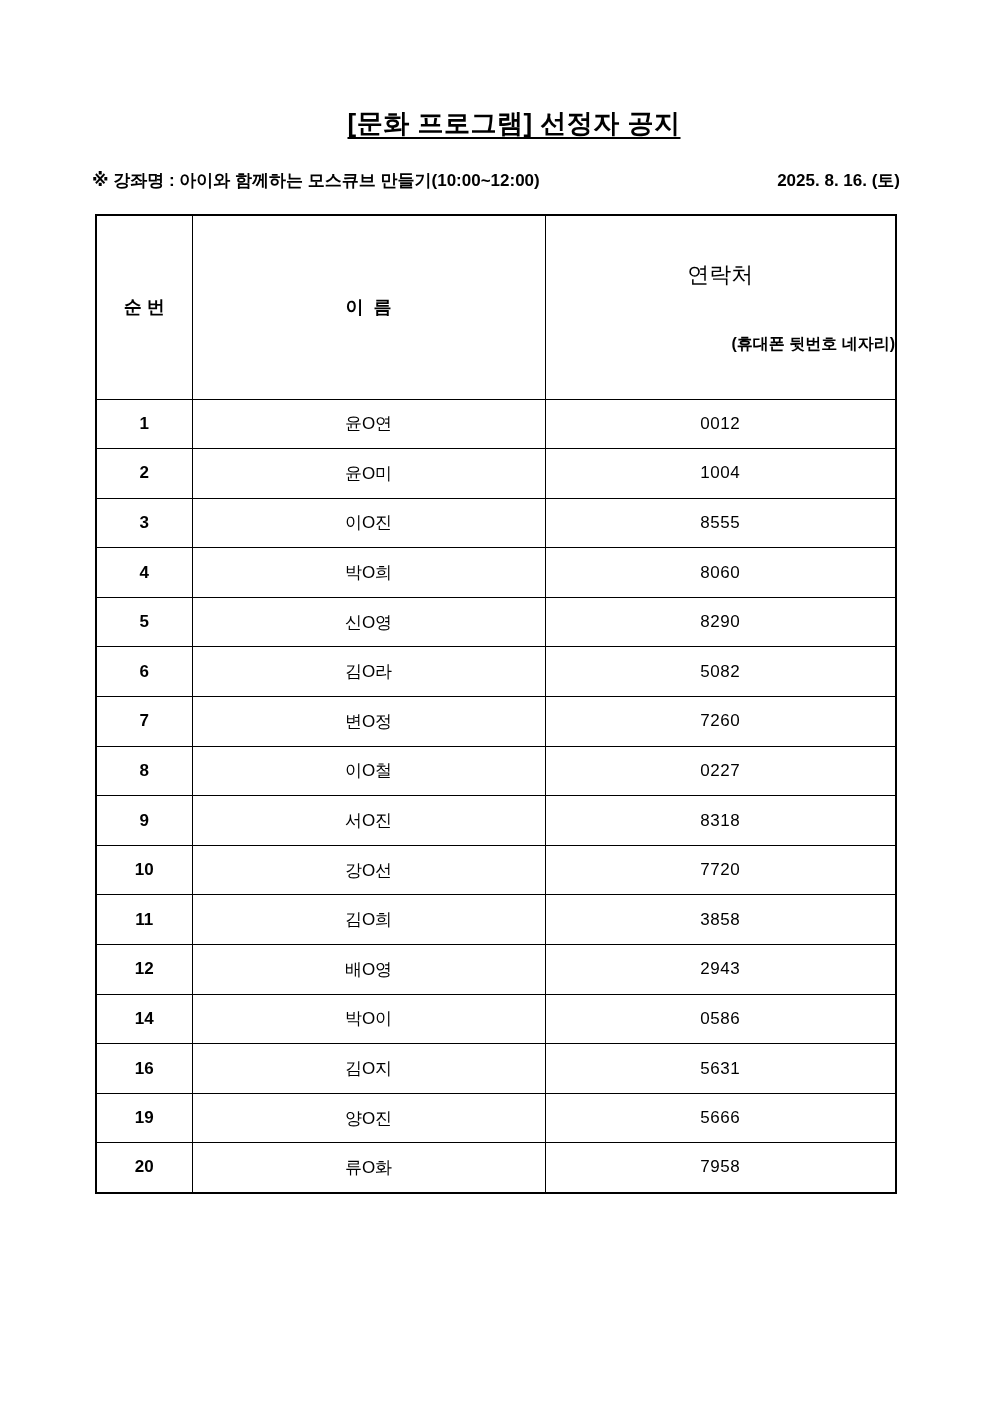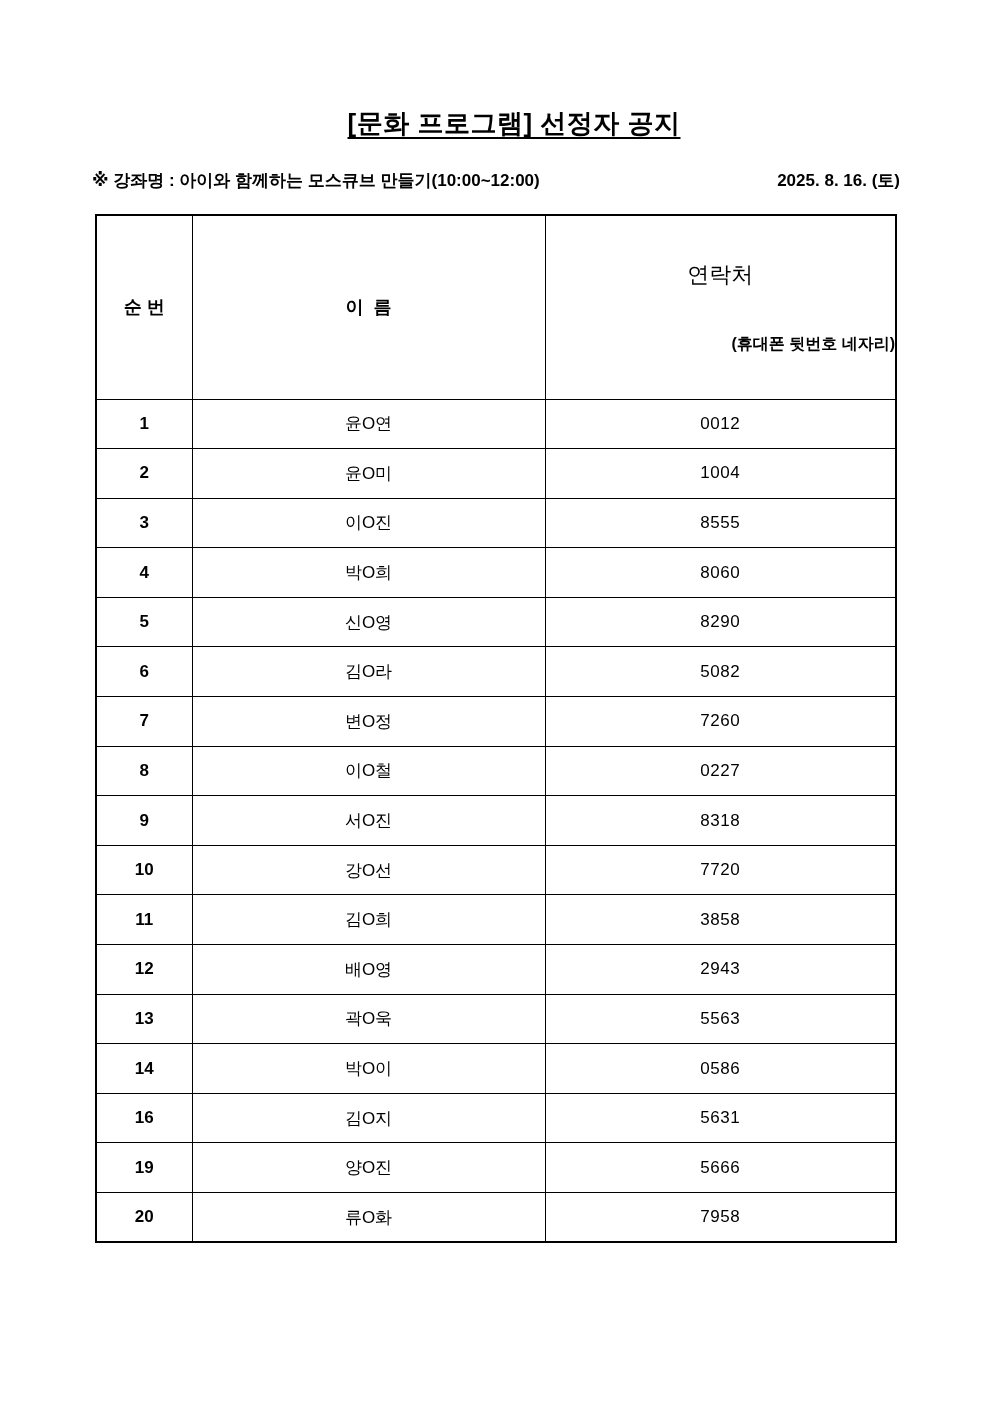--- a/index.html
+++ b/index.html
@@ -178,25 +178,20 @@
     <td class="col-name">김O희</td>
     <td class="col-phone">3858</td>
   </tr>
 
   <tr>
     <td class="col-no">12</td>
     <td class="col-name">배O영</td>
     <td class="col-phone">2943</td>
   </tr>
 
-  <tr>
-    <td class="col-no">13</td>
-    <td class="col-name">곽O욱</td>
-    <td class="col-phone">5563</td>
-  </tr>
 
   <tr>
     <td class="col-no">14</td>
     <td class="col-name">박O이</td>
     <td class="col-phone">0586</td>
   </tr>
 
 
   <tr>
     <td class="col-no">16</td>

